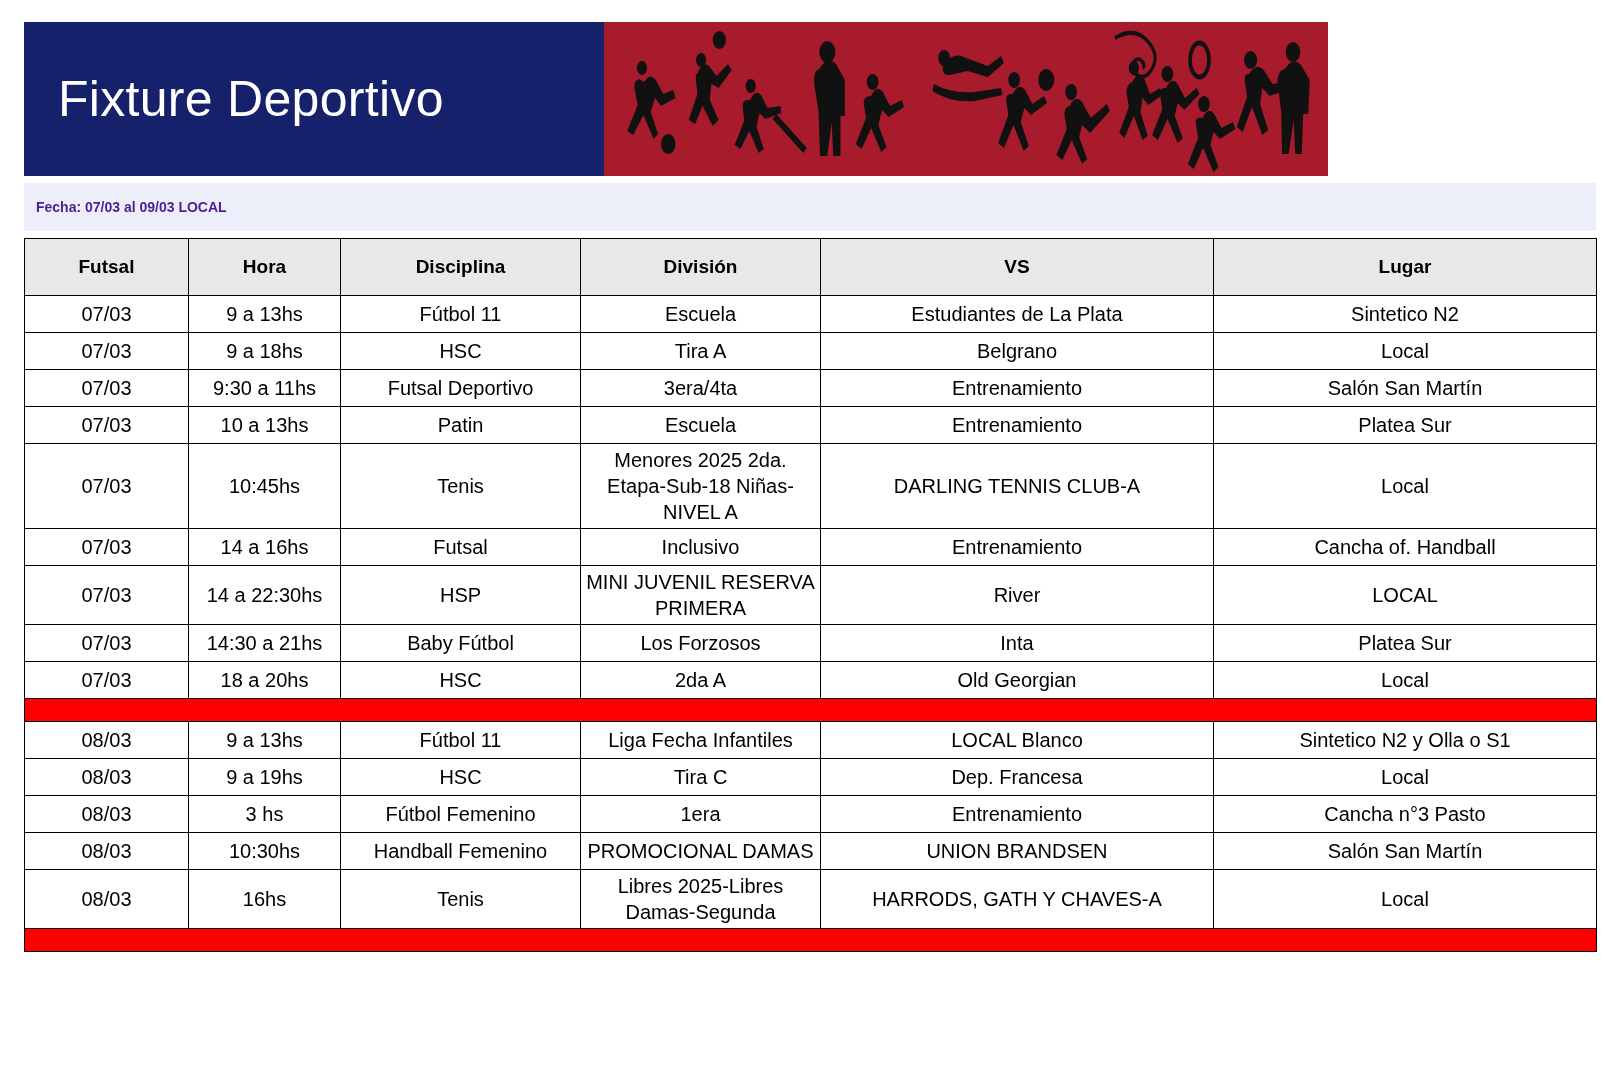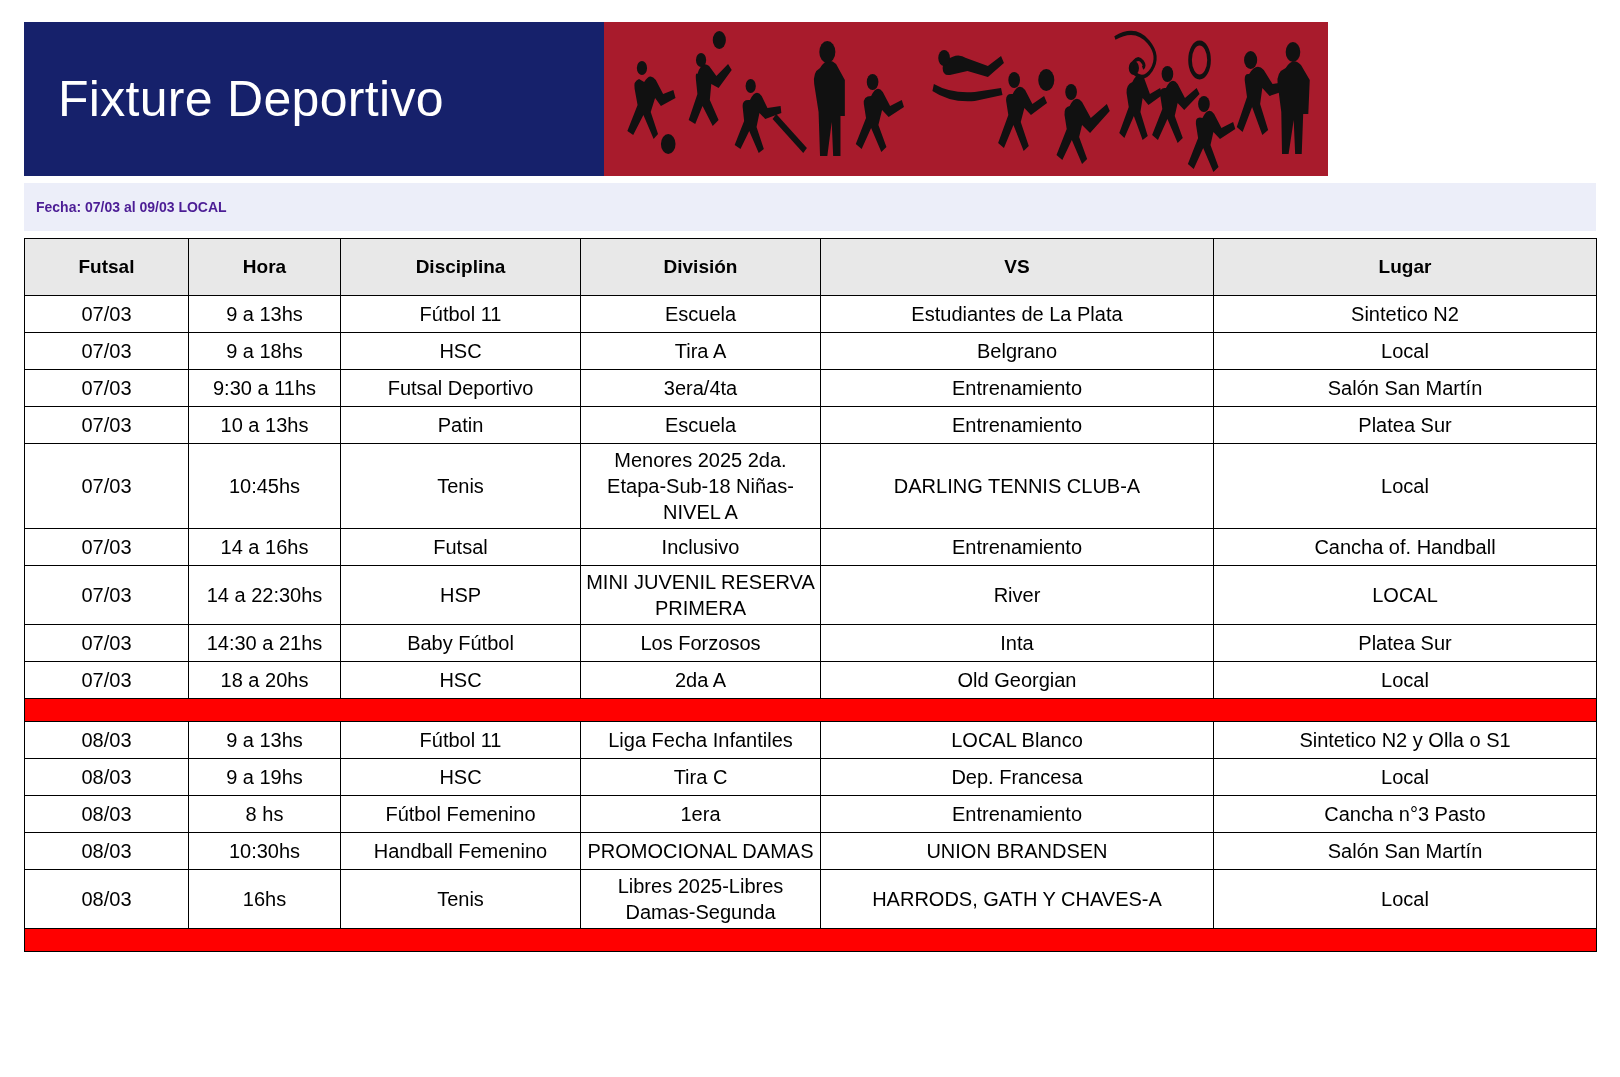--- a/index.html
+++ b/index.html
@@ -305,21 +305,21 @@
         <tr>
           <td>08/03</td>
           <td>9 a 19hs</td>
           <td>HSC</td>
           <td>Tira C</td>
           <td>Dep. Francesa</td>
           <td>Local</td>
         </tr>
         <tr>
           <td>08/03</td>
-          <td>8 hs</td>
+          <td>3 hs</td>
           <td>Fútbol Femenino</td>
           <td>1era</td>
           <td>Entrenamiento</td>
           <td>Cancha n°3 Pasto</td>
         </tr>
         <tr>
           <td>08/03</td>
           <td>10:30hs</td>
           <td>Handball Femenino</td>
           <td>PROMOCIONAL DAMAS</td>

